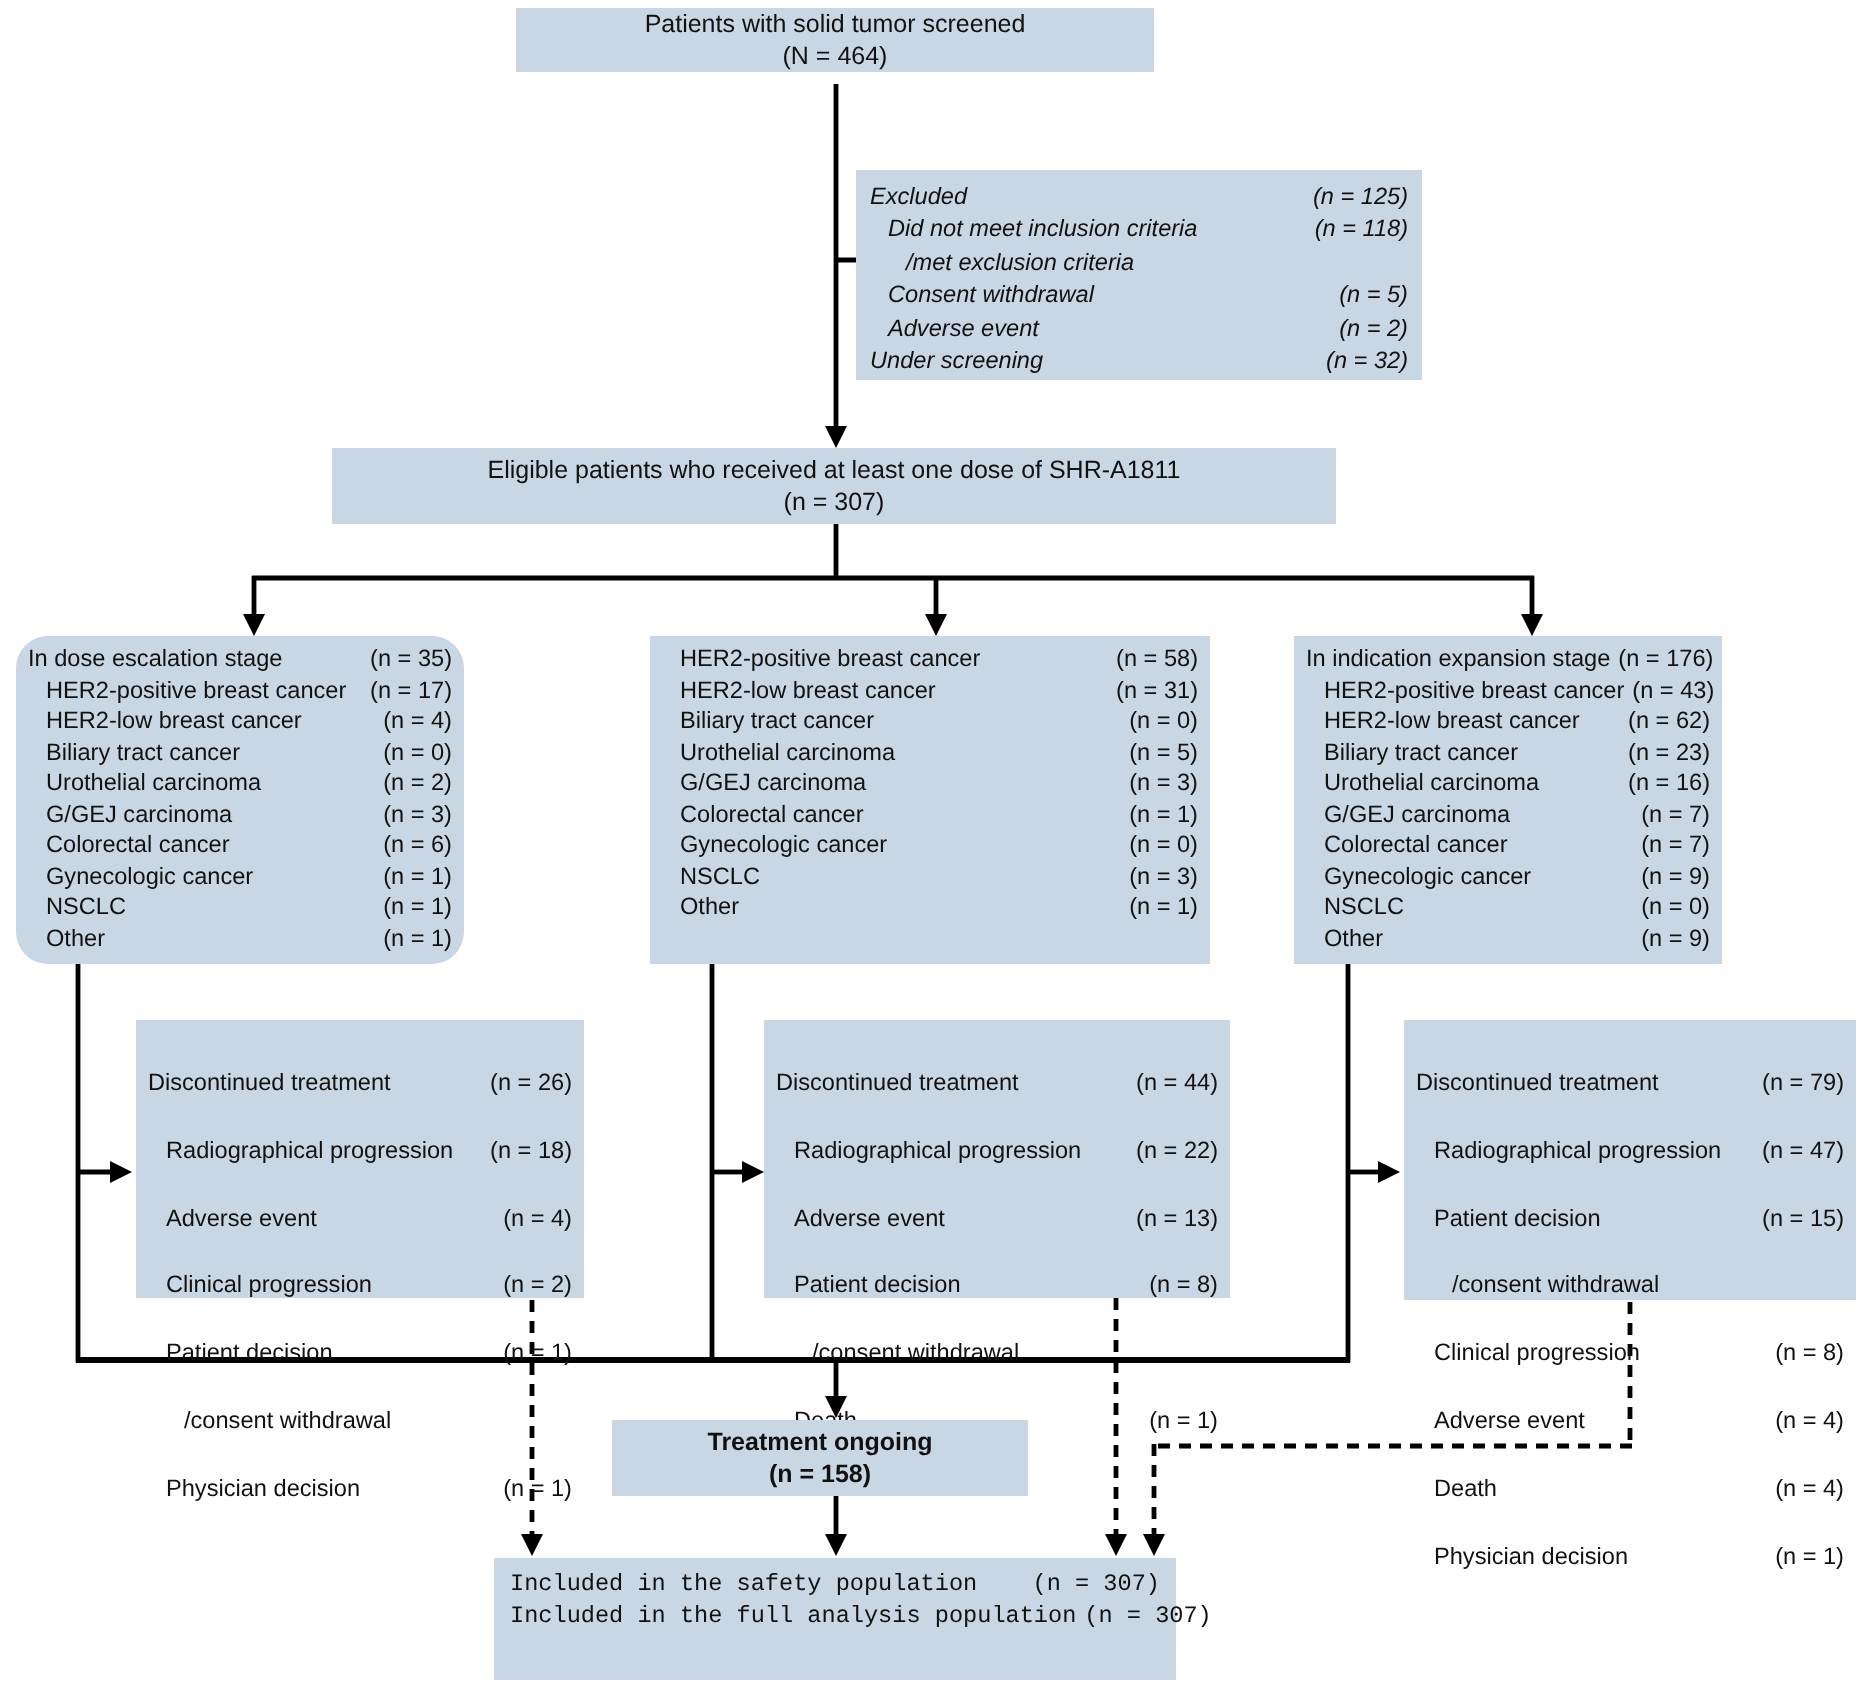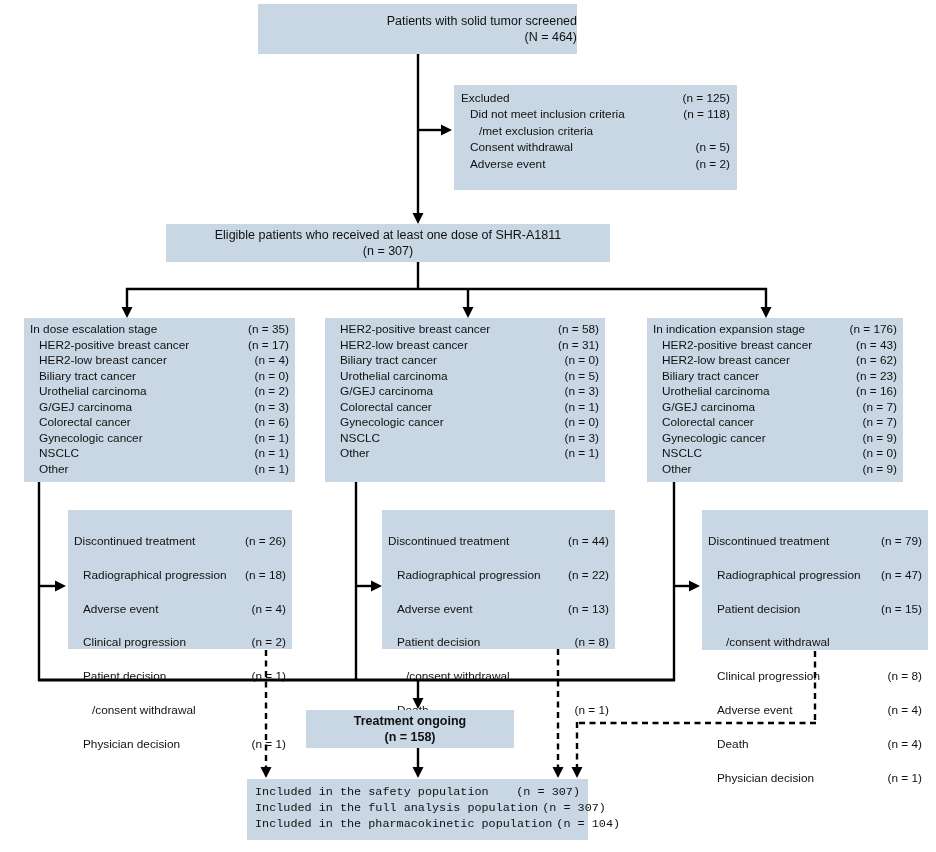--- a/index.html
+++ b/index.html
@@ -9,29 +9,29 @@
   .box{position:absolute;background:#c8d7e3;z-index:1;box-sizing:border-box;}
   .center-box{display:flex;flex-direction:column;align-items:center;justify-content:center;
               text-align:center;font-size:12.5px;line-height:16px;}
   .list-box{white-space:nowrap;}
   .row{display:flex;justify-content:space-between;white-space:nowrap;font-size:11.8px;}
   .lbl{text-align:left;}
   .val{text-align:right;padding-left:4px;}
   .ind1 .lbl{padding-left:9px;}
   .ind2 .lbl{padding-left:18px;}
   
-  #box-screened{left:258px;top:4px;width:319px;height:50px;align-items:flex-end;}
-  #box-excluded{left:454px;top:85px;width:283px;height:105px;padding:5px 7px;}
+  #box-screened{left:258px;top:4px;width:319px;height:32px;}
+  #box-excluded{left:428px;top:85px;width:283px;height:105px;padding:5px 7px;font-style:italic;}
   #box-excluded .row{line-height:16.4px;}
-  #box-eligible{left:166px;top:224px;width:444px;height:38px;}
+  #box-eligible{left:166px;top:224px;width:502px;height:38px;}
   .stage-box{top:318px;height:164px;padding:4px 6px;}
   .stage-box .row{line-height:15.5px;}
-  #box-stage1{left:24px;width:271px;}
+  #box-stage1{left:8px;width:224px;border-radius:16px;}
   #box-stage2{left:325px;width:280px;}
-  #box-stage3{left:647px;width:256px;}
+  #box-stage3{left:647px;width:214px;}
   .disc-box{top:510px;padding:6px 6px;}
   .disc-box .row{line-height:15.8px;margin-top:18px;}
   #box-disc1{left:68px;width:224px;height:139px;}
   #box-disc2{left:382px;width:233px;height:139px;}
   #box-disc3{left:702px;width:226px;height:140px;}
   #box-ongoing{left:306px;top:710px;width:208px;height:38px;font-weight:bold;}
   #box-populations{left:247px;top:779px;width:341px;height:61px;padding:6px 8px;}
   #box-populations .row{line-height:15.8px;font-family:Liberation Mono, monospace;}
 </style>
 </head>
@@ -101,20 +101,24 @@
         <span class="val"></span>
       </div>
     <div class="row ind1">
         <span class="lbl">Consent withdrawal</span>
         <span class="val">(n = 5)</span>
       </div>
     <div class="row ind1">
         <span class="lbl">Adverse event</span>
         <span class="val">(n = 2)</span>
       </div>
+    <div class="row">
+        <span class="lbl">Under screening</span>
+        <span class="val">(n = 32)</span>
+      </div>
   </div>
 
   <div id="box-eligible" class="box center-box">
     <span>Eligible patients who received at least one dose of SHR-A1811</span>
     <span>(n = 307)</span>
   </div>
 
   <div id="box-stage1" class="box list-box stage-box">
     <div class="row">
         <span class="lbl">In dose escalation stage</span>
@@ -340,19 +344,15 @@
 
   <div id="box-populations" class="box list-box">
     <div class="row">
         <span class="lbl">Included in the safety population</span>
         <span class="val">(n = 307)</span>
       </div>
     <div class="row">
         <span class="lbl">Included in the full analysis population</span>
         <span class="val">(n = 307)</span>
       </div>
-    <div class="row">
-        <span class="lbl">Included in the pharmacokinetic population</span>
-        <span class="val">(n = 104)</span>
-      </div>
   </div>
 
 </div>
 
 </body></html>

